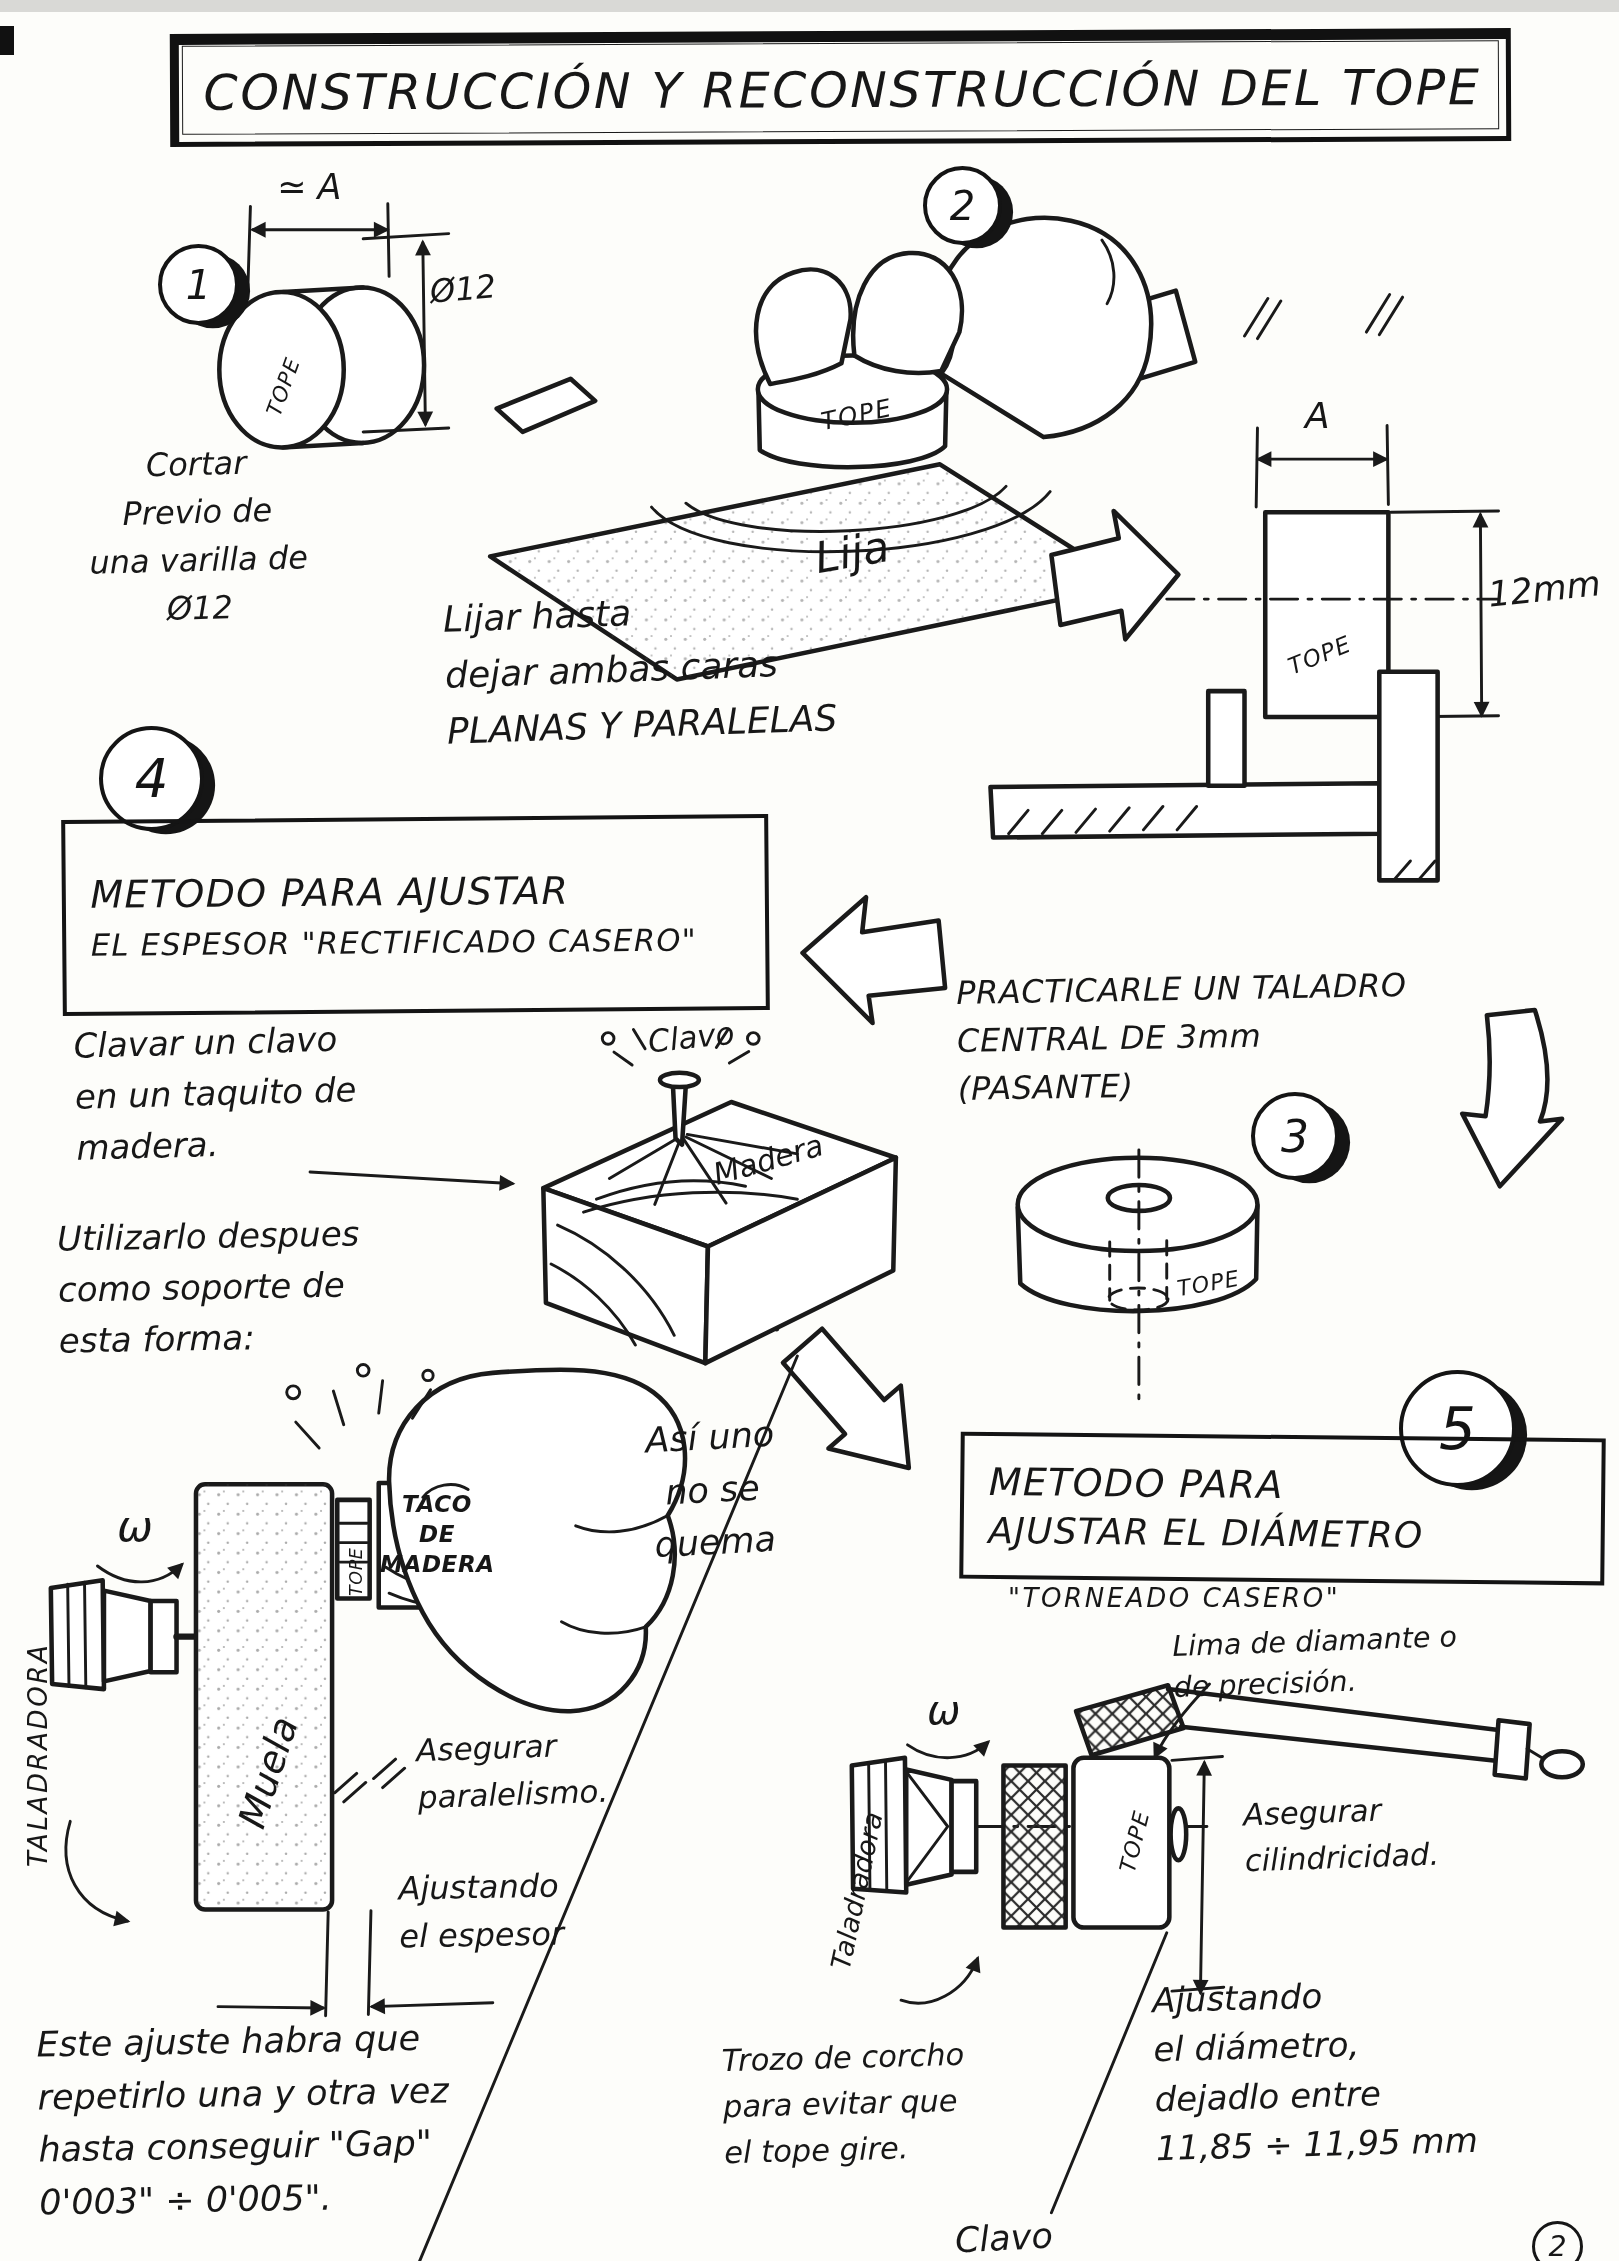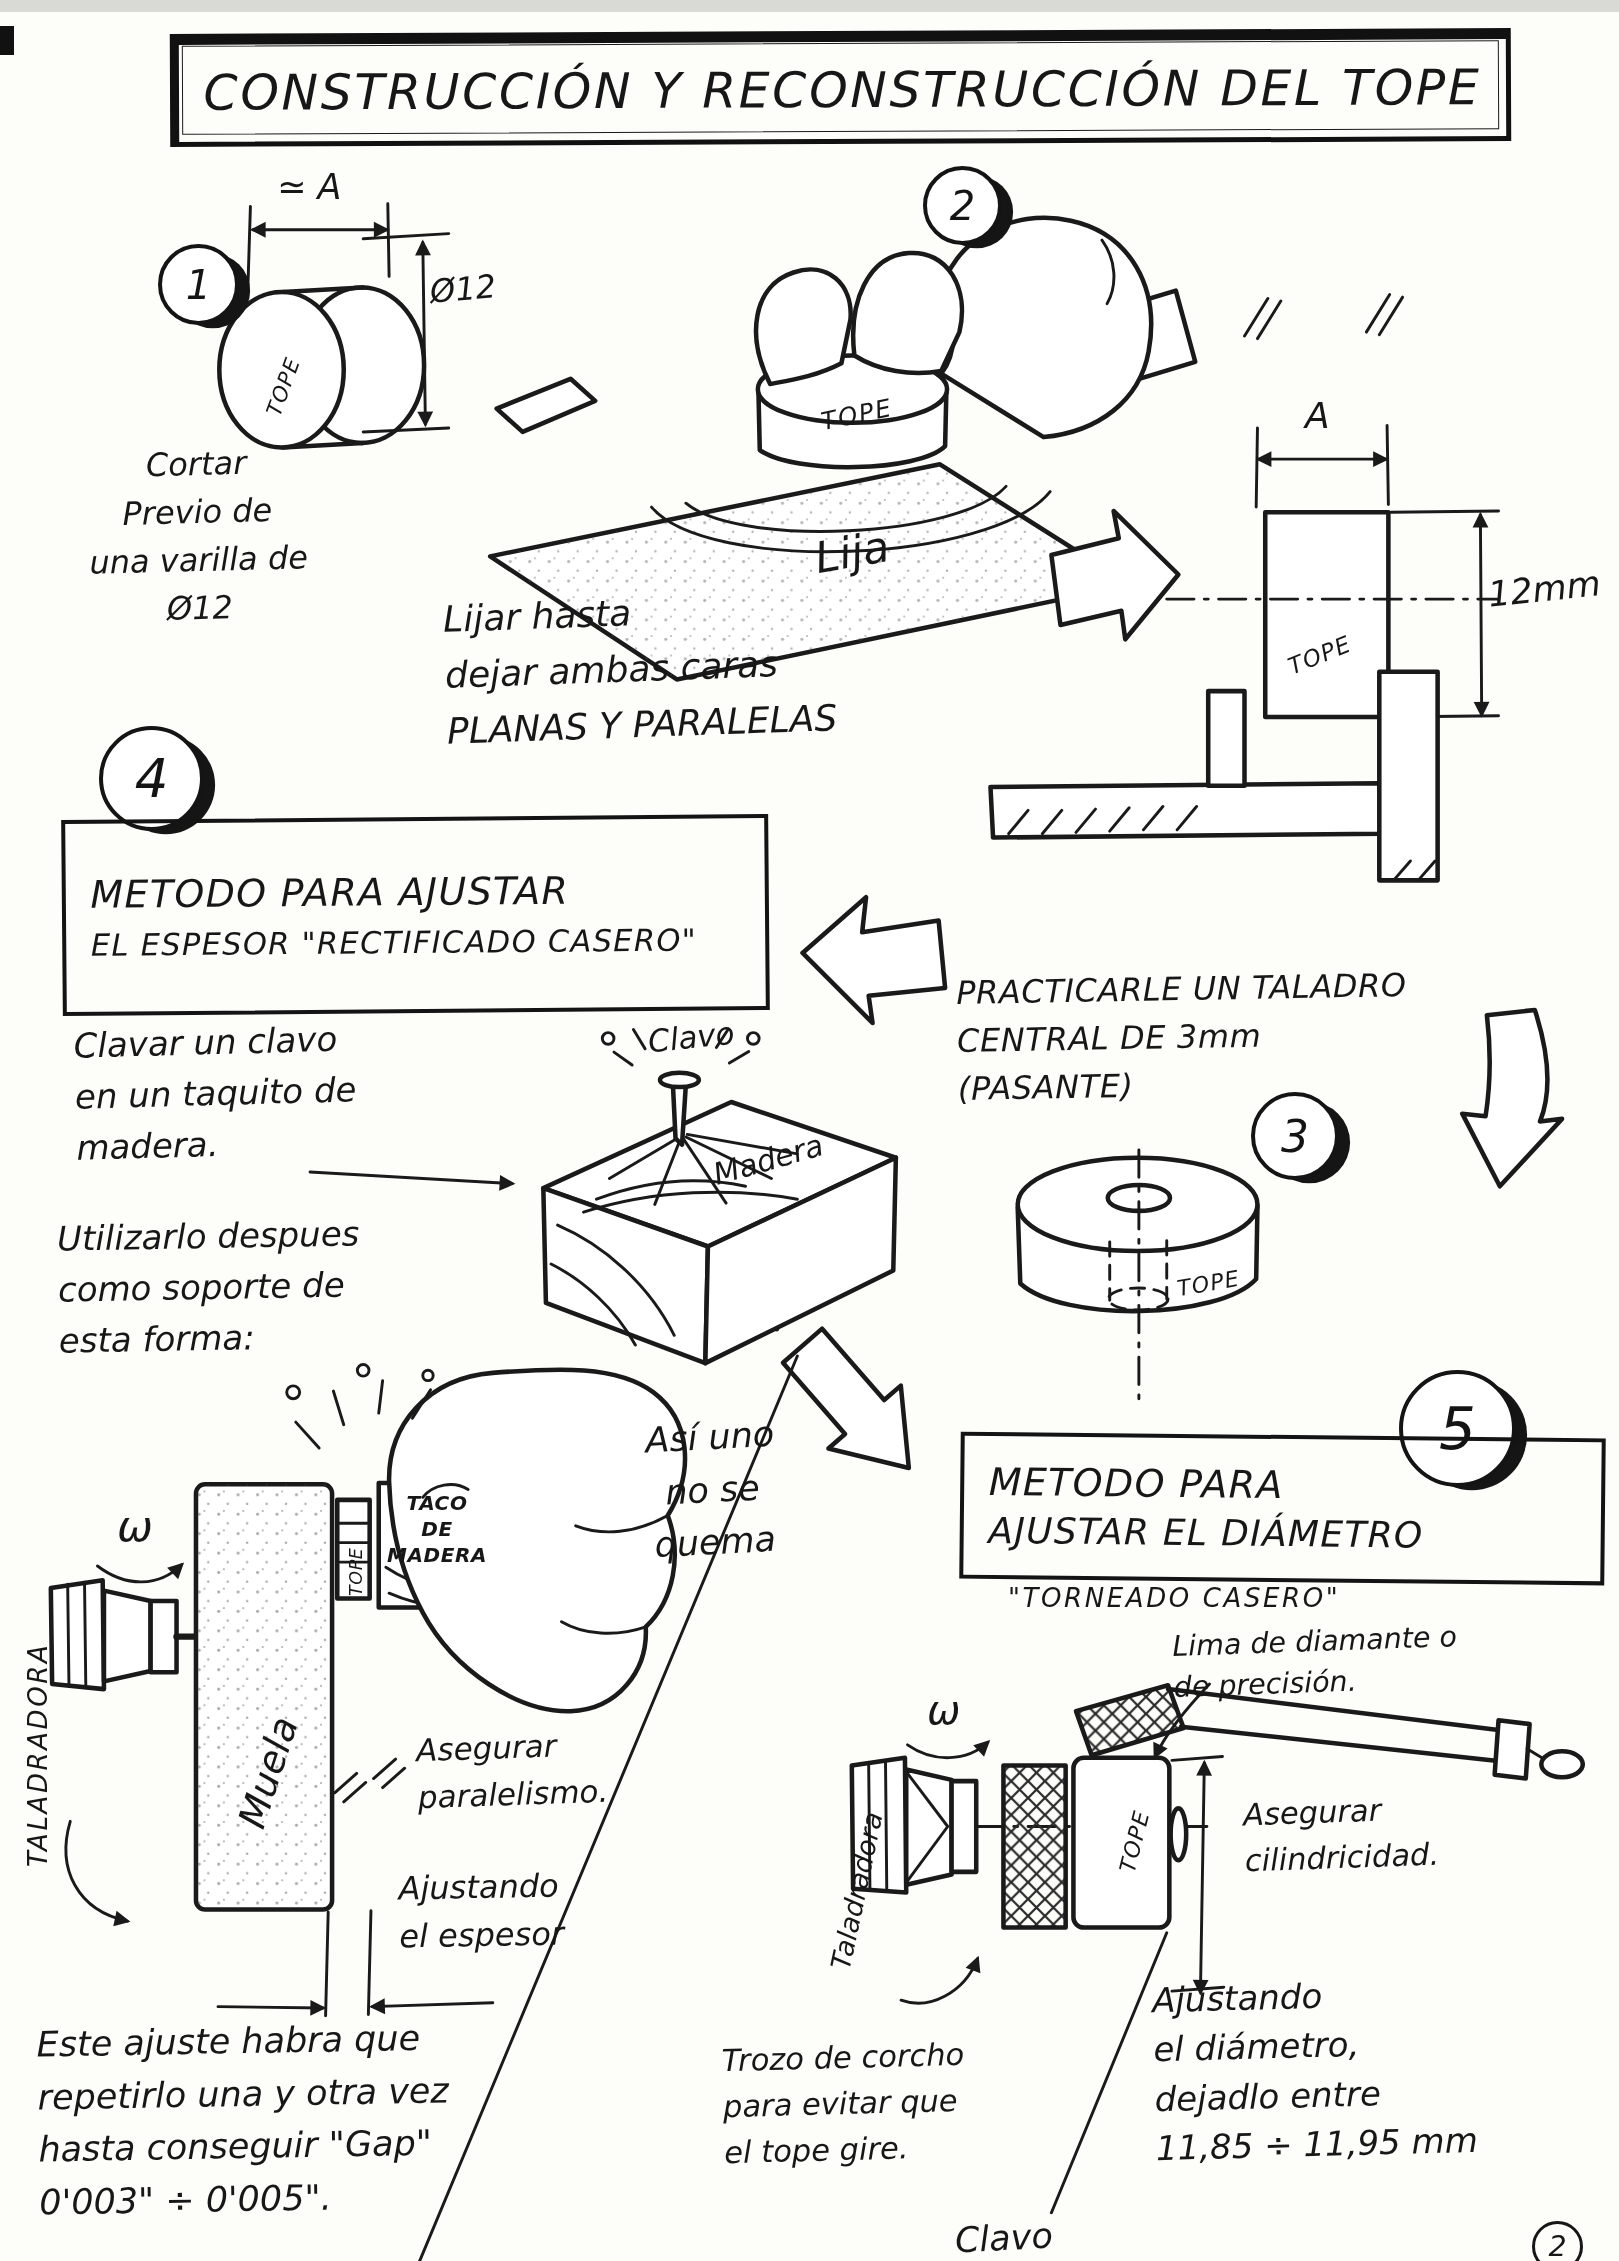--- a/index.html
+++ b/index.html
@@ -254,21 +254,21 @@
   <div class="t" style="left:648px;top:1002px;font-size:31px;transform:rotate(-6deg);">Clavo</div>
   <div class="t" style="left:712px;top:1125px;font-size:30px;transform:rotate(-16deg);">Madera</div>
   <div class="t" style="left:58px;top:1199px;font-size:34px;transform:rotate(-1deg);">Utilizarlo despues
 como soporte de
 esta forma:</div>
 
   <div class="t rot" style="left:19.4px;top:1855px;font-size:26px;letter-spacing:2.6px;transform:rotate(-90deg);">TALADRADORA</div>
   <div class="t" style="left:117px;top:1482px;font-size:43px;">ω</div>
   <div class="t rot" style="left:224px;top:1806px;font-size:38px;transform:rotate(-72deg);">Muela</div>
   <div class="t rot" style="left:343px;top:1584px;font-size:17.5px;letter-spacing:0.6px;transform:rotate(-90deg);">TOPE</div>
-  <div class="t" style="left:380px;top:1478px;width:114px;text-align:center;font-size:20px;line-height:1.3;font-weight:700;letter-spacing:0.6px;">TACO
+  <div class="t" style="left:380px;top:1478px;width:114px;text-align:center;font-size:23px;line-height:1.3;font-weight:700;letter-spacing:0.6px;">TACO
 DE
 MADERA</div>
   <div class="t" style="left:625px;top:1399px;width:175px;text-align:center;font-size:35px;transform:rotate(-3deg);">Así uno
 no se
 quema</div>
   <div class="t" style="left:417px;top:1712px;font-size:31px;transform:rotate(-2deg);">Asegurar
 paralelismo.</div>
   <div class="t" style="left:399px;top:1851px;font-size:32px;transform:rotate(-1deg);">Ajustando
 el espesor</div>
   <div class="t" style="left:38px;top:2003px;font-size:35px;transform:rotate(-1deg);">Este ajuste habra que

